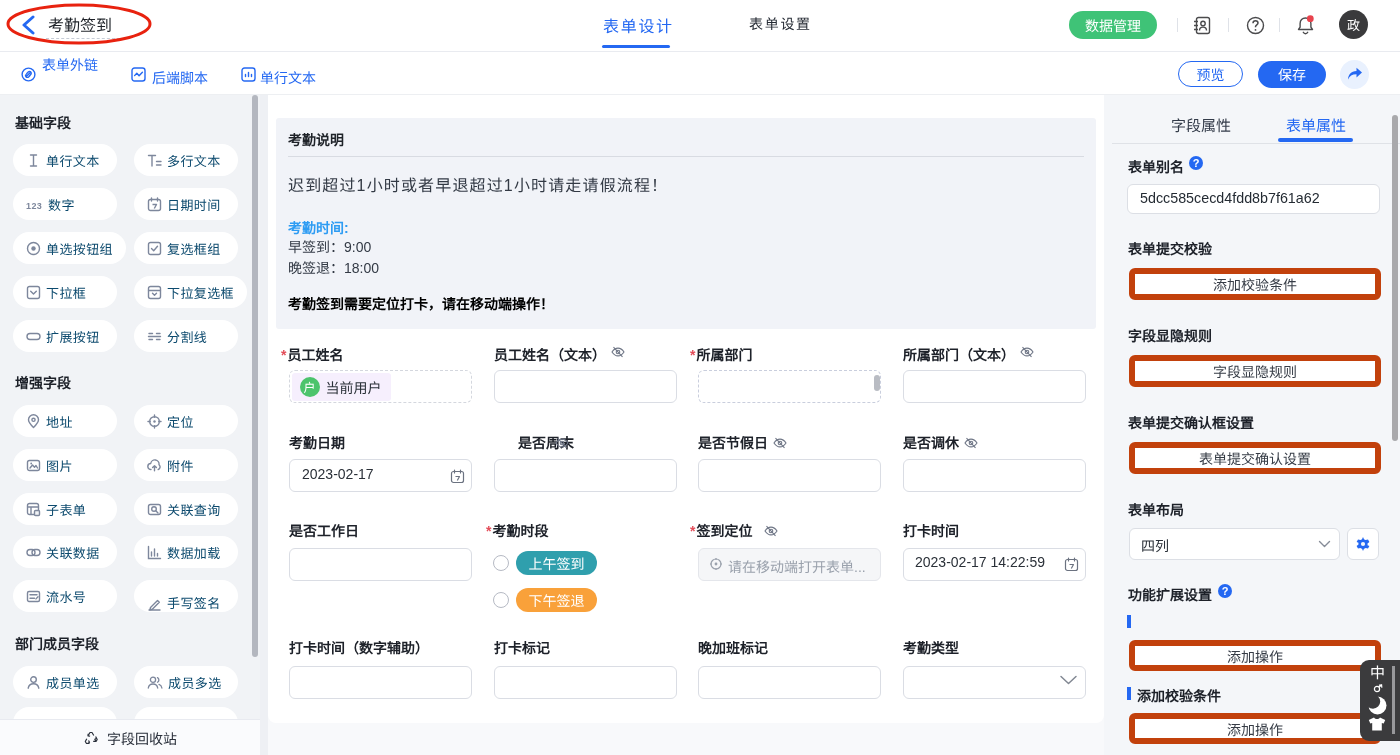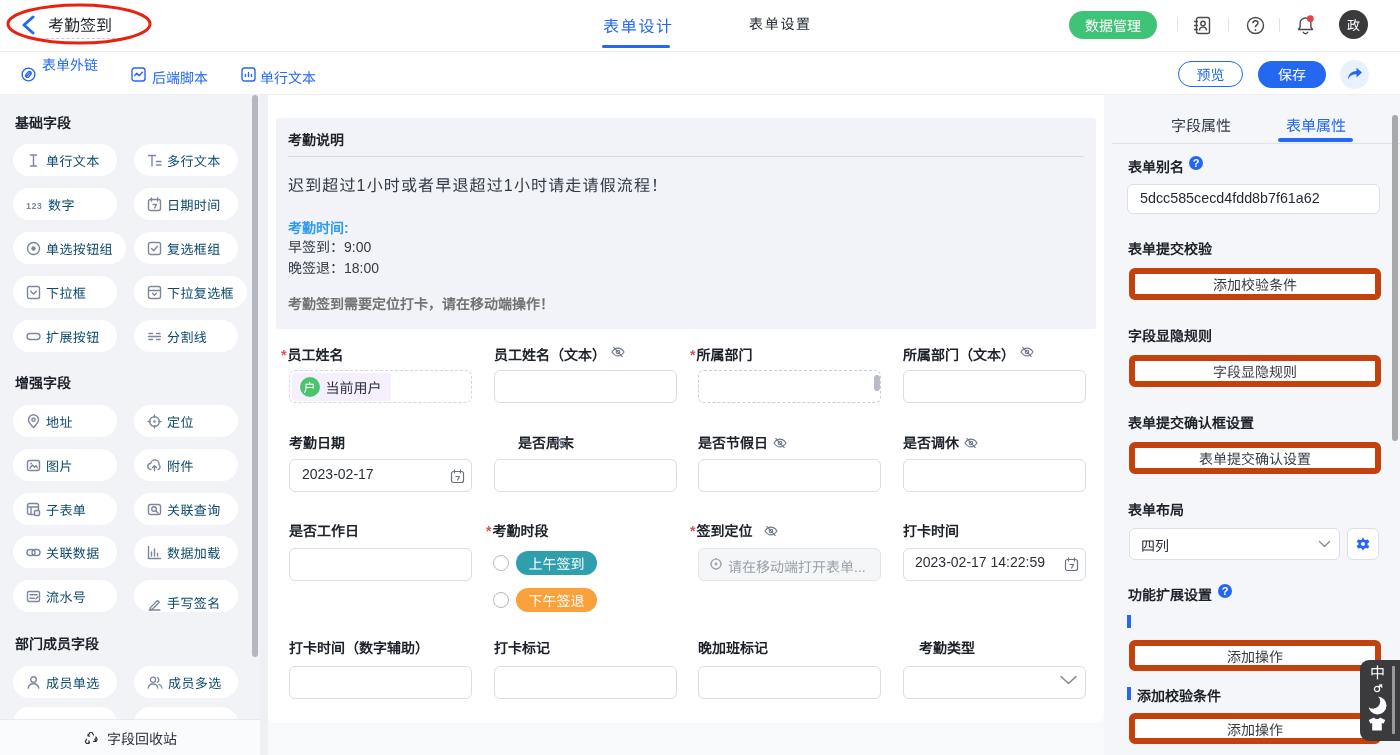--- a/index.html
+++ b/index.html
@@ -230,21 +230,21 @@
 <div id="canvas">
   <div id="cardbg"></div>
 
   <div class="abs" style="left:8px;top:23px;width:820px;height:211px;background:#f1f3f8;border-radius:3px;">
     <div class="abs" style="left:12px;top:10.5px;font-size:14px;font-weight:bold;color:#1f2329;">考勤说明</div>
     <div class="abs" style="left:12px;top:37.5px;width:796px;border-bottom:1px solid #d8dbe2;"></div>
     <div class="abs" style="left:12px;top:53.5px;font-size:16px;letter-spacing:1.15px;color:#333a45;">迟到超过1小时或者早退超过1小时请走请假流程！</div>
     <div class="abs" style="left:12px;top:99px;font-size:14px;font-weight:bold;color:#2e9cf3;">考勤时间:</div>
     <div class="abs" style="left:12px;top:117.5px;font-size:14px;color:#333a45;">早签到：9:00</div>
     <div class="abs" style="left:12px;top:138.5px;font-size:14px;color:#333a45;">晚签退：18:00</div>
-    <div class="abs" style="left:12px;top:174.5px;font-size:14px;font-weight:bold;color:#737373;">考勤签到需要定位打卡，请在移动端操作！</div>
+    <div class="abs" style="left:12px;top:174.5px;font-size:14px;font-weight:bold;color:#000000;">考勤签到需要定位打卡，请在移动端操作！</div>
   </div>
 
   <div class="field-label req" style="left:13px;top:249px;">员工姓名</div>
   <div class="inp" style="left:21px;top:275px;height:33px;border:1px dashed #d4d7de;">
     <div style="position:absolute;left:1.5px;top:1.5px;height:28px;background:#f6effd;border-radius:3px;display:flex;align-items:center;padding:0 9px 0 8px;">
       <div style="width:20px;height:20px;border-radius:50%;background:#4cc46c;color:#fff;font-size:12px;display:flex;align-items:center;justify-content:center;margin-right:6px;">户</div>
       <span style="font-size:14px;color:#2a3038;">当前用户</span>
     </div>
   </div>
   <div class="field-label" style="left:226px;top:249px;">员工姓名（文本）</div>
@@ -324,21 +324,21 @@
       <path d="M4.5 1v3M10.5 1v3" stroke-linecap="round"></path>
       <path d="M5.5 7.5h4l-2.2 4" stroke-linejoin="round"></path>
     </svg>
 
   <div class="field-label" style="left:21px;top:542px;">打卡时间（数字辅助）</div>
   <div class="inp" style="left:21px;top:571px;"></div>
   <div class="field-label" style="left:226px;top:542px;">打卡标记</div>
   <div class="inp" style="left:226px;top:571px;"></div>
   <div class="field-label" style="left:430px;top:542px;">晚加班标记</div>
   <div class="inp" style="left:430px;top:571px;"></div>
-  <div class="field-label" style="left:635px;top:542px;margin-left:16px;">考勤类型</div>
+  <div class="field-label" style="left:635px;top:542px;">考勤类型</div>
   <div class="inp" style="left:635px;top:571px;"></div>
   <svg class="abs" style="left:791px;top:579px;" width="19" height="12" viewBox="0 0 19 12" fill="none" stroke="#828893" stroke-width="1.5" stroke-linecap="round" stroke-linejoin="round">
       <path d="M2 2.5l7.5 7 7.5-7"></path>
     </svg>
 </div>
 <div id="rpanel">
   <div class="abs" style="left:67px;top:19px;font-size:15px;color:#333b49;">字段属性</div>
   <div class="abs" style="left:182px;top:19px;font-size:15px;color:#2468f2;">表单属性</div>
   <div class="abs" style="left:174px;top:43px;width:75px;height:3.5px;background:#2468f2;border-radius:2px;"></div>
   <div class="abs" style="left:8px;top:48px;width:288px;border-bottom:1px solid #dfe2e7;"></div>

